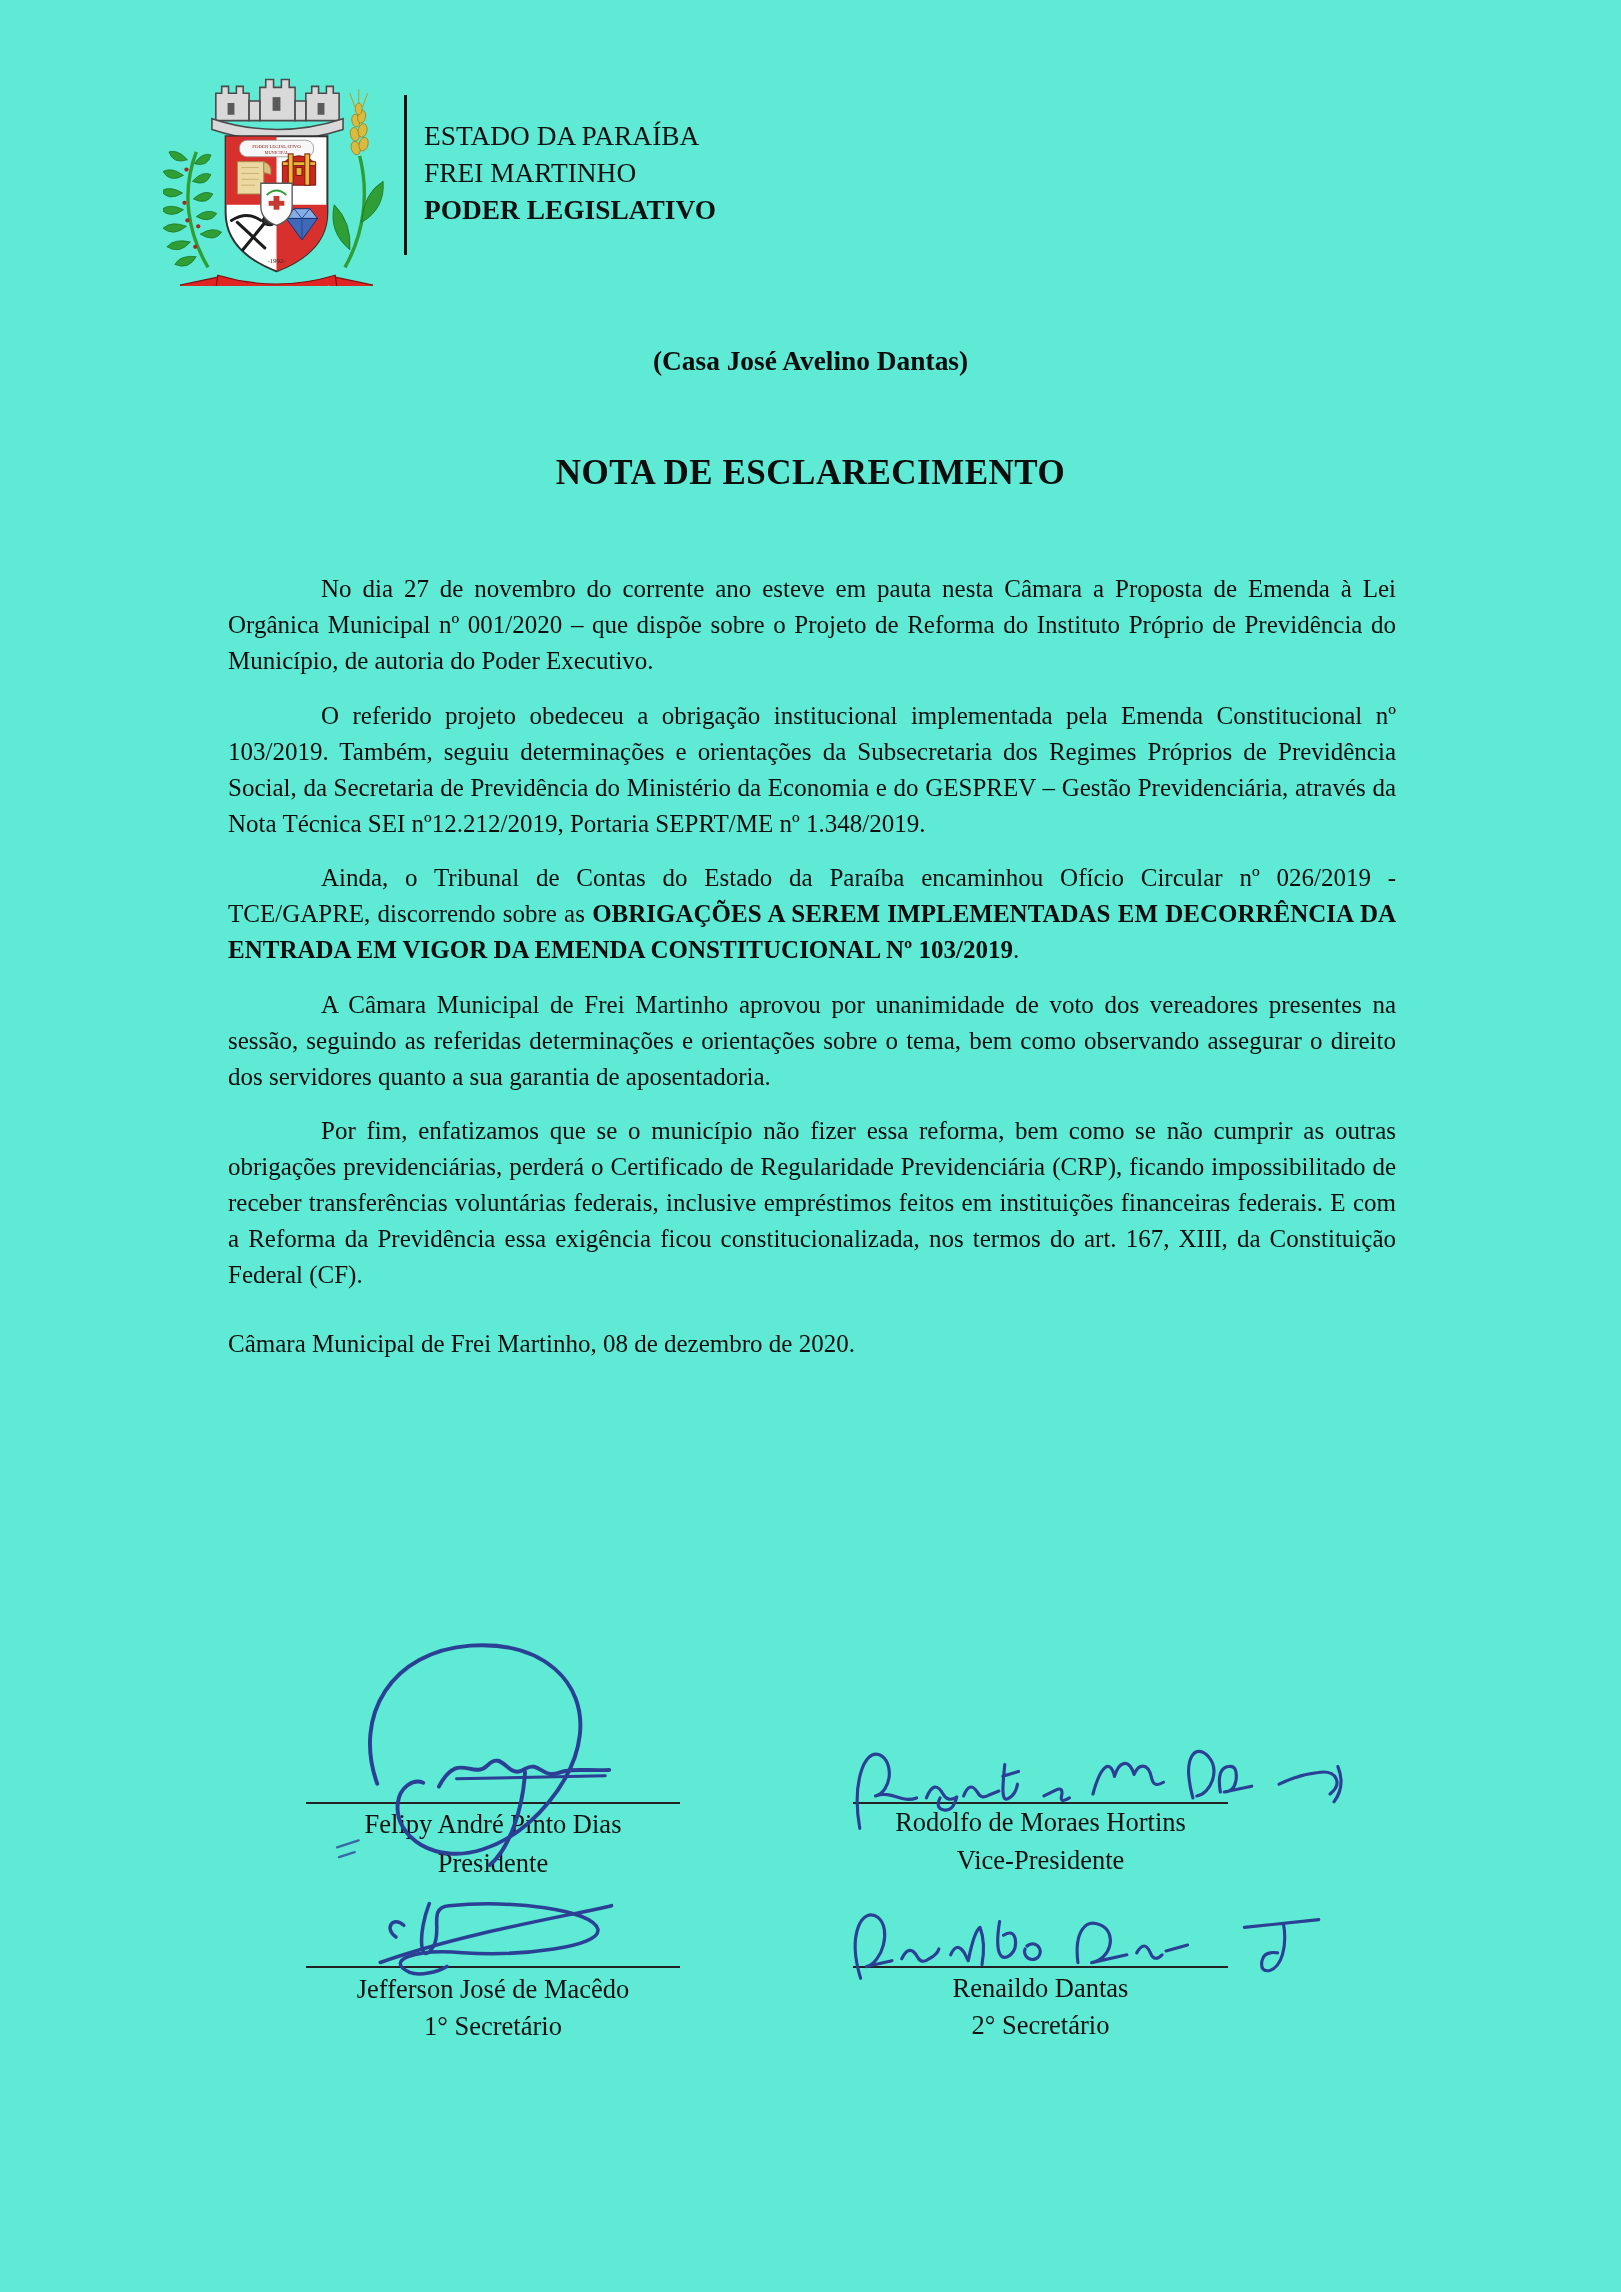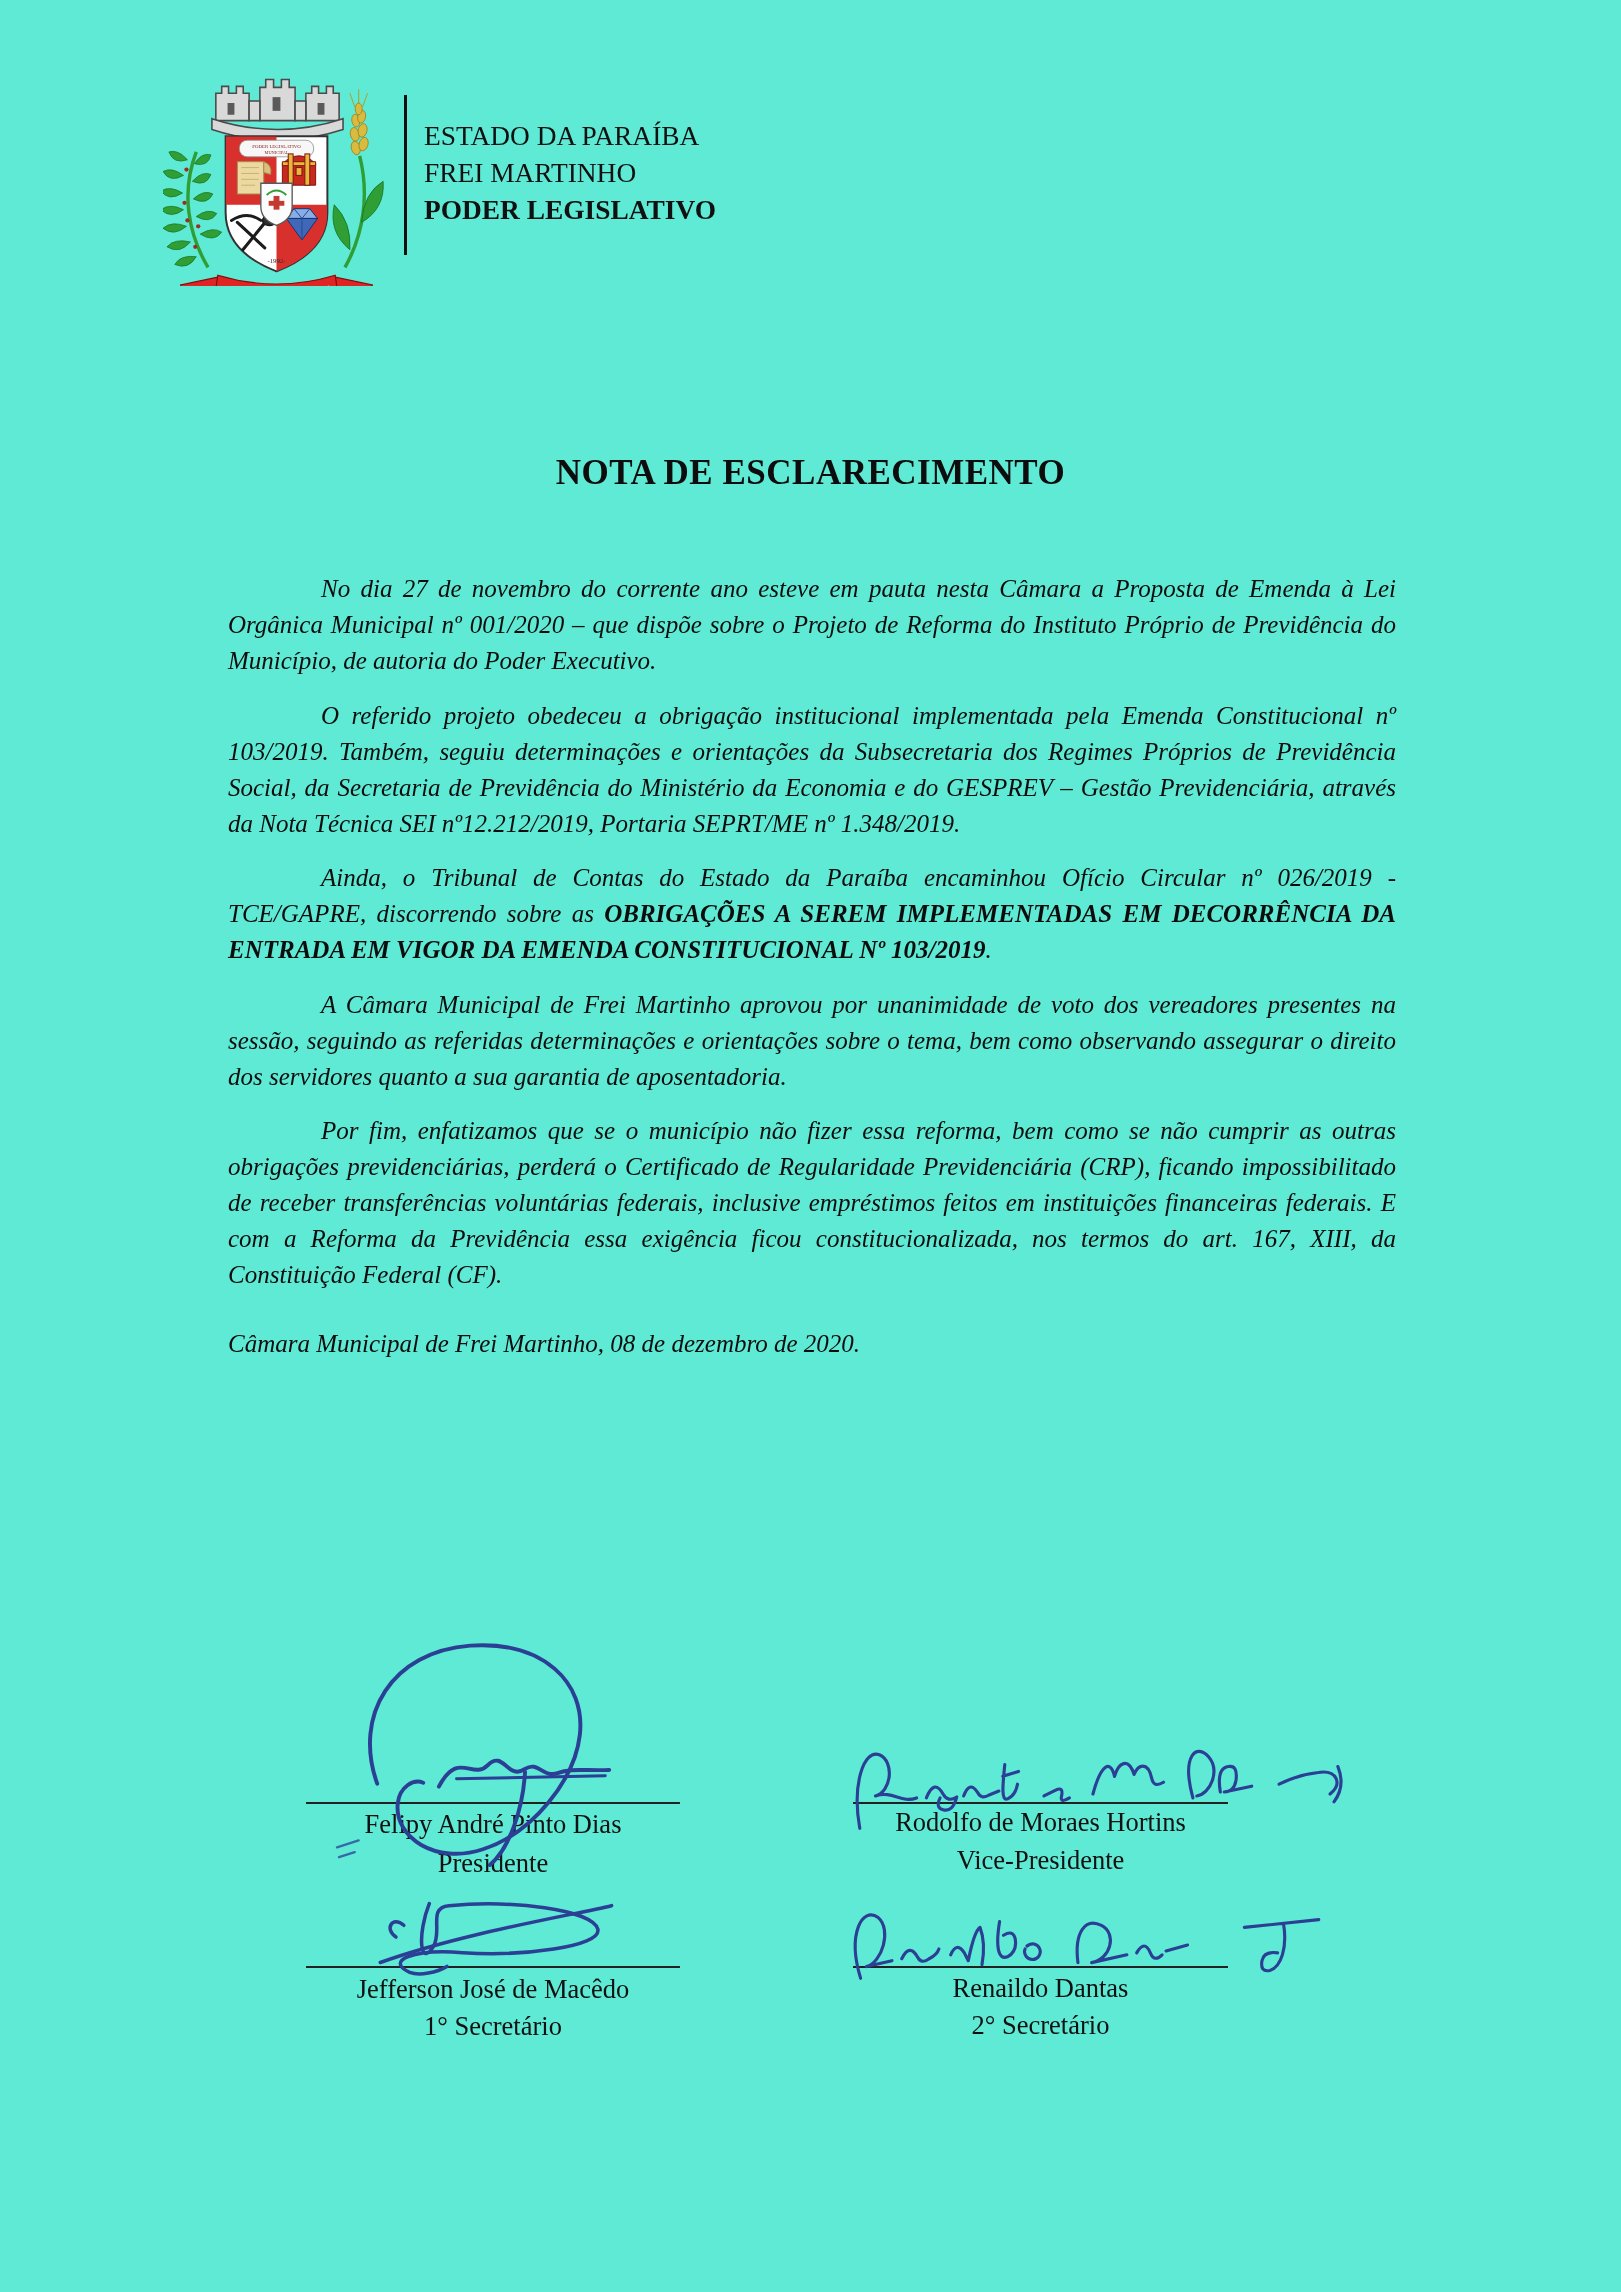--- a/index.html
+++ b/index.html
@@ -16,21 +16,21 @@
   .crest { position: absolute; left: 163px; top: 57px; width: 227px; height: 229px; }
   .sep { position: absolute; left: 404px; top: 95px; width: 2.9px; height: 160px; background: #111; }
   .org { position: absolute; left: 424px; top: 118px; font-size: 27.4px; line-height: 37px; color: #111; }
   .org .b { font-weight: bold; }
   
   .ctr { position: absolute; left: 0; width: 1621px; text-align: center; }
   .t-org   { top: 307px; font-size: 27.4px; font-weight: bold; }
   .t-house { top: 346px; font-size: 27.4px; font-weight: bold; }
   .t-doc   { top: 453px; font-size: 35px; font-weight: bold; letter-spacing: 0.5px; }
   
-  .bodytext { position: absolute; left: 228px; top: 571px; width: 1168px; font-style: italic; }
+  .bodytext { position: absolute; left: 228px; top: 571px; width: 1168px; }
   .bodytext p {
     margin: 0 0 18.6px 0;
     font-size: 25px;
     line-height: 36px;
     text-align: justify;
     text-indent: 93px;
   }
   .bodytext p strong { font-weight: bold; }
   .dateline { margin-top: 33px !important; text-align: center; text-indent: 0 !important; }
   
@@ -184,20 +184,21 @@
 
     <div class="sep"></div>
 
     <div class="org">
       <div>ESTADO DA PARAÍBA</div>
       <div>FREI MARTINHO</div>
       <div class="b">PODER LEGISLATIVO</div>
     </div>
   </div>
 
+  <div class="ctr t-house">(Casa José Avelino Dantas)</div>
   <div class="ctr t-doc">NOTA DE ESCLARECIMENTO</div>
 
   <div class="bodytext">
     <p>No dia 27 de novembro do corrente ano esteve em pauta nesta Câmara a Proposta de Emenda à Lei Orgânica Municipal nº 001/2020 – que dispõe sobre o Projeto de Reforma do Instituto Próprio de Previdência do Município, de autoria do Poder Executivo.</p>
     <p>O referido projeto obedeceu a obrigação institucional implementada pela Emenda Constitucional nº 103/2019. Também, seguiu determinações e orientações da Subsecretaria dos Regimes Próprios de Previdência Social, da Secretaria de Previdência do Ministério da Economia e do GESPREV – Gestão Previdenciária, através da Nota Técnica SEI nº12.212/2019, Portaria SEPRT/ME nº 1.348/2019.</p>
     <p><span>Ainda, o Tribunal de Contas do Estado da Paraíba encaminhou Ofício Circular nº 026/2019 - TCE/GAPRE, discorrendo sobre as </span><strong>OBRIGAÇÕES A SEREM IMPLEMENTADAS EM DECORRÊNCIA DA ENTRADA EM VIGOR DA EMENDA CONSTITUCIONAL Nº 103/2019</strong><span>.</span></p>
     <p>A Câmara Municipal de Frei Martinho aprovou por unanimidade de voto dos vereadores presentes na sessão, seguindo as referidas determinações e orientações sobre o tema, bem como observando assegurar o direito dos servidores quanto a sua garantia de aposentadoria.</p>
     <p>Por fim, enfatizamos que se o município não fizer essa reforma, bem como se não cumprir as outras obrigações previdenciárias, perderá o Certificado de Regularidade Previdenciária (CRP), ficando impossibilitado de receber transferências voluntárias federais, inclusive empréstimos feitos em instituições financeiras federais. E com a Reforma da Previdência essa exigência ficou constitucionalizada, nos termos do art. 167, XIII, da Constituição Federal (CF).</p>
     <p class="dateline">Câmara Municipal de Frei Martinho, 08 de dezembro de 2020.</p>
   </div>

